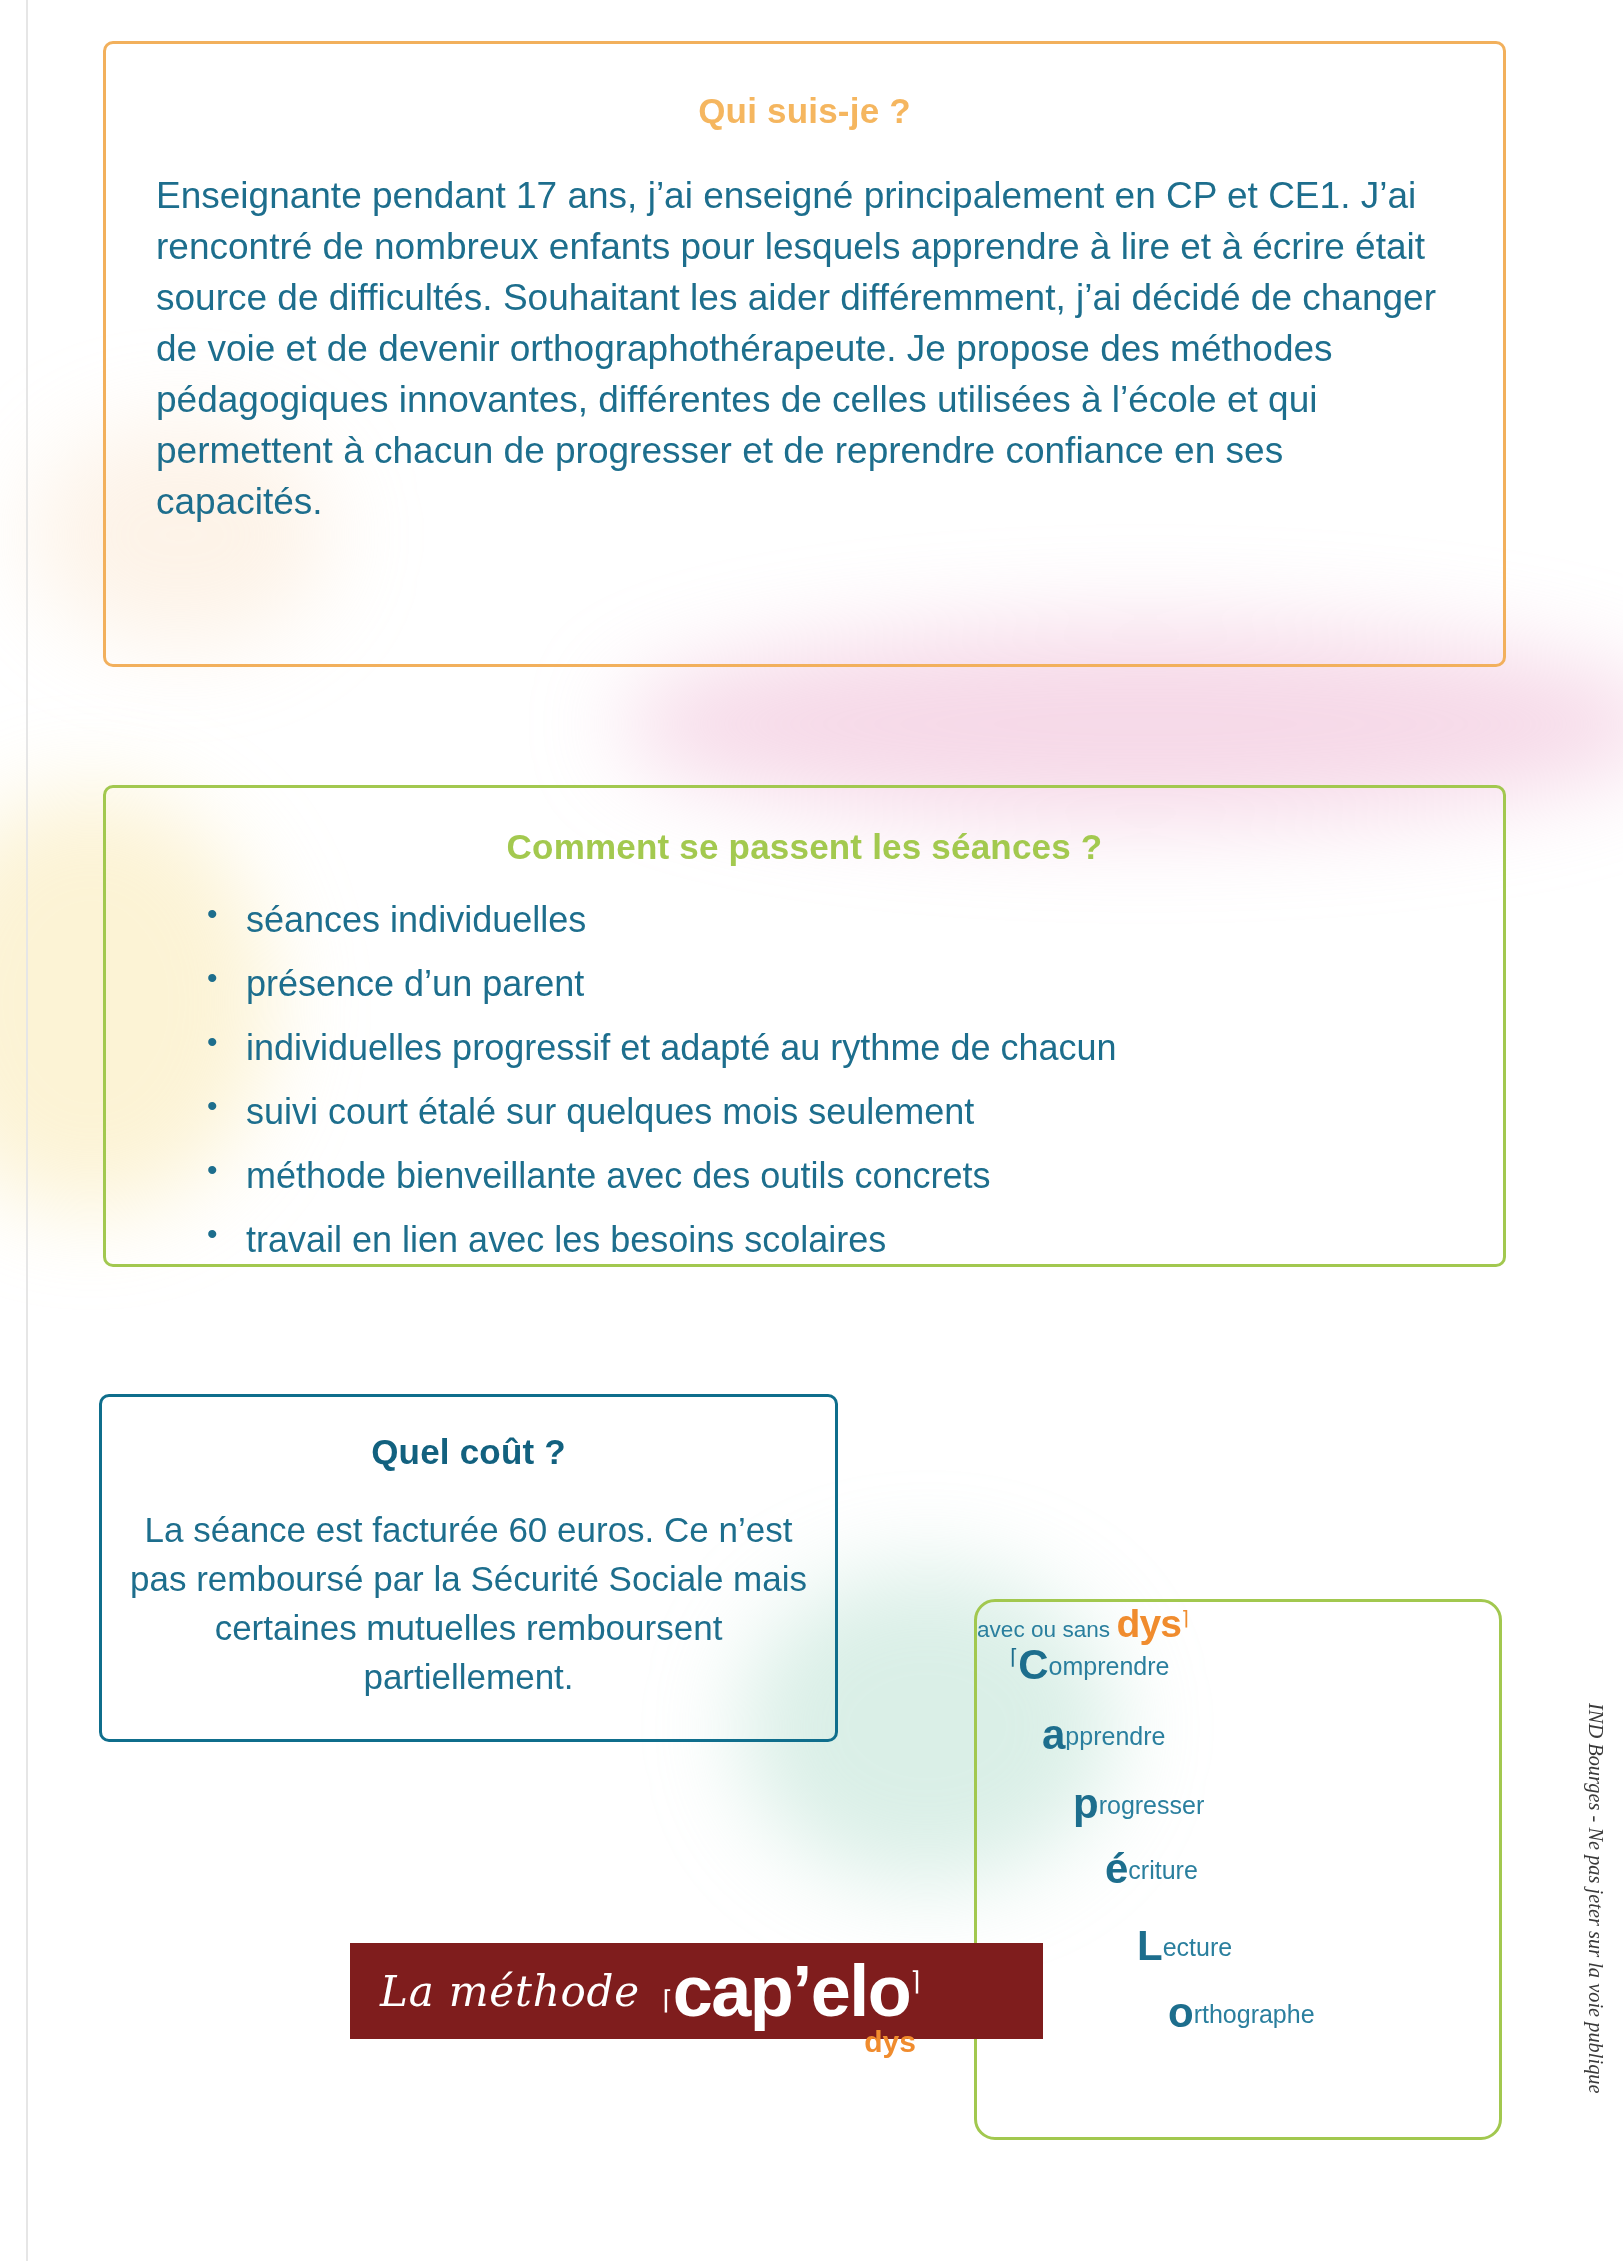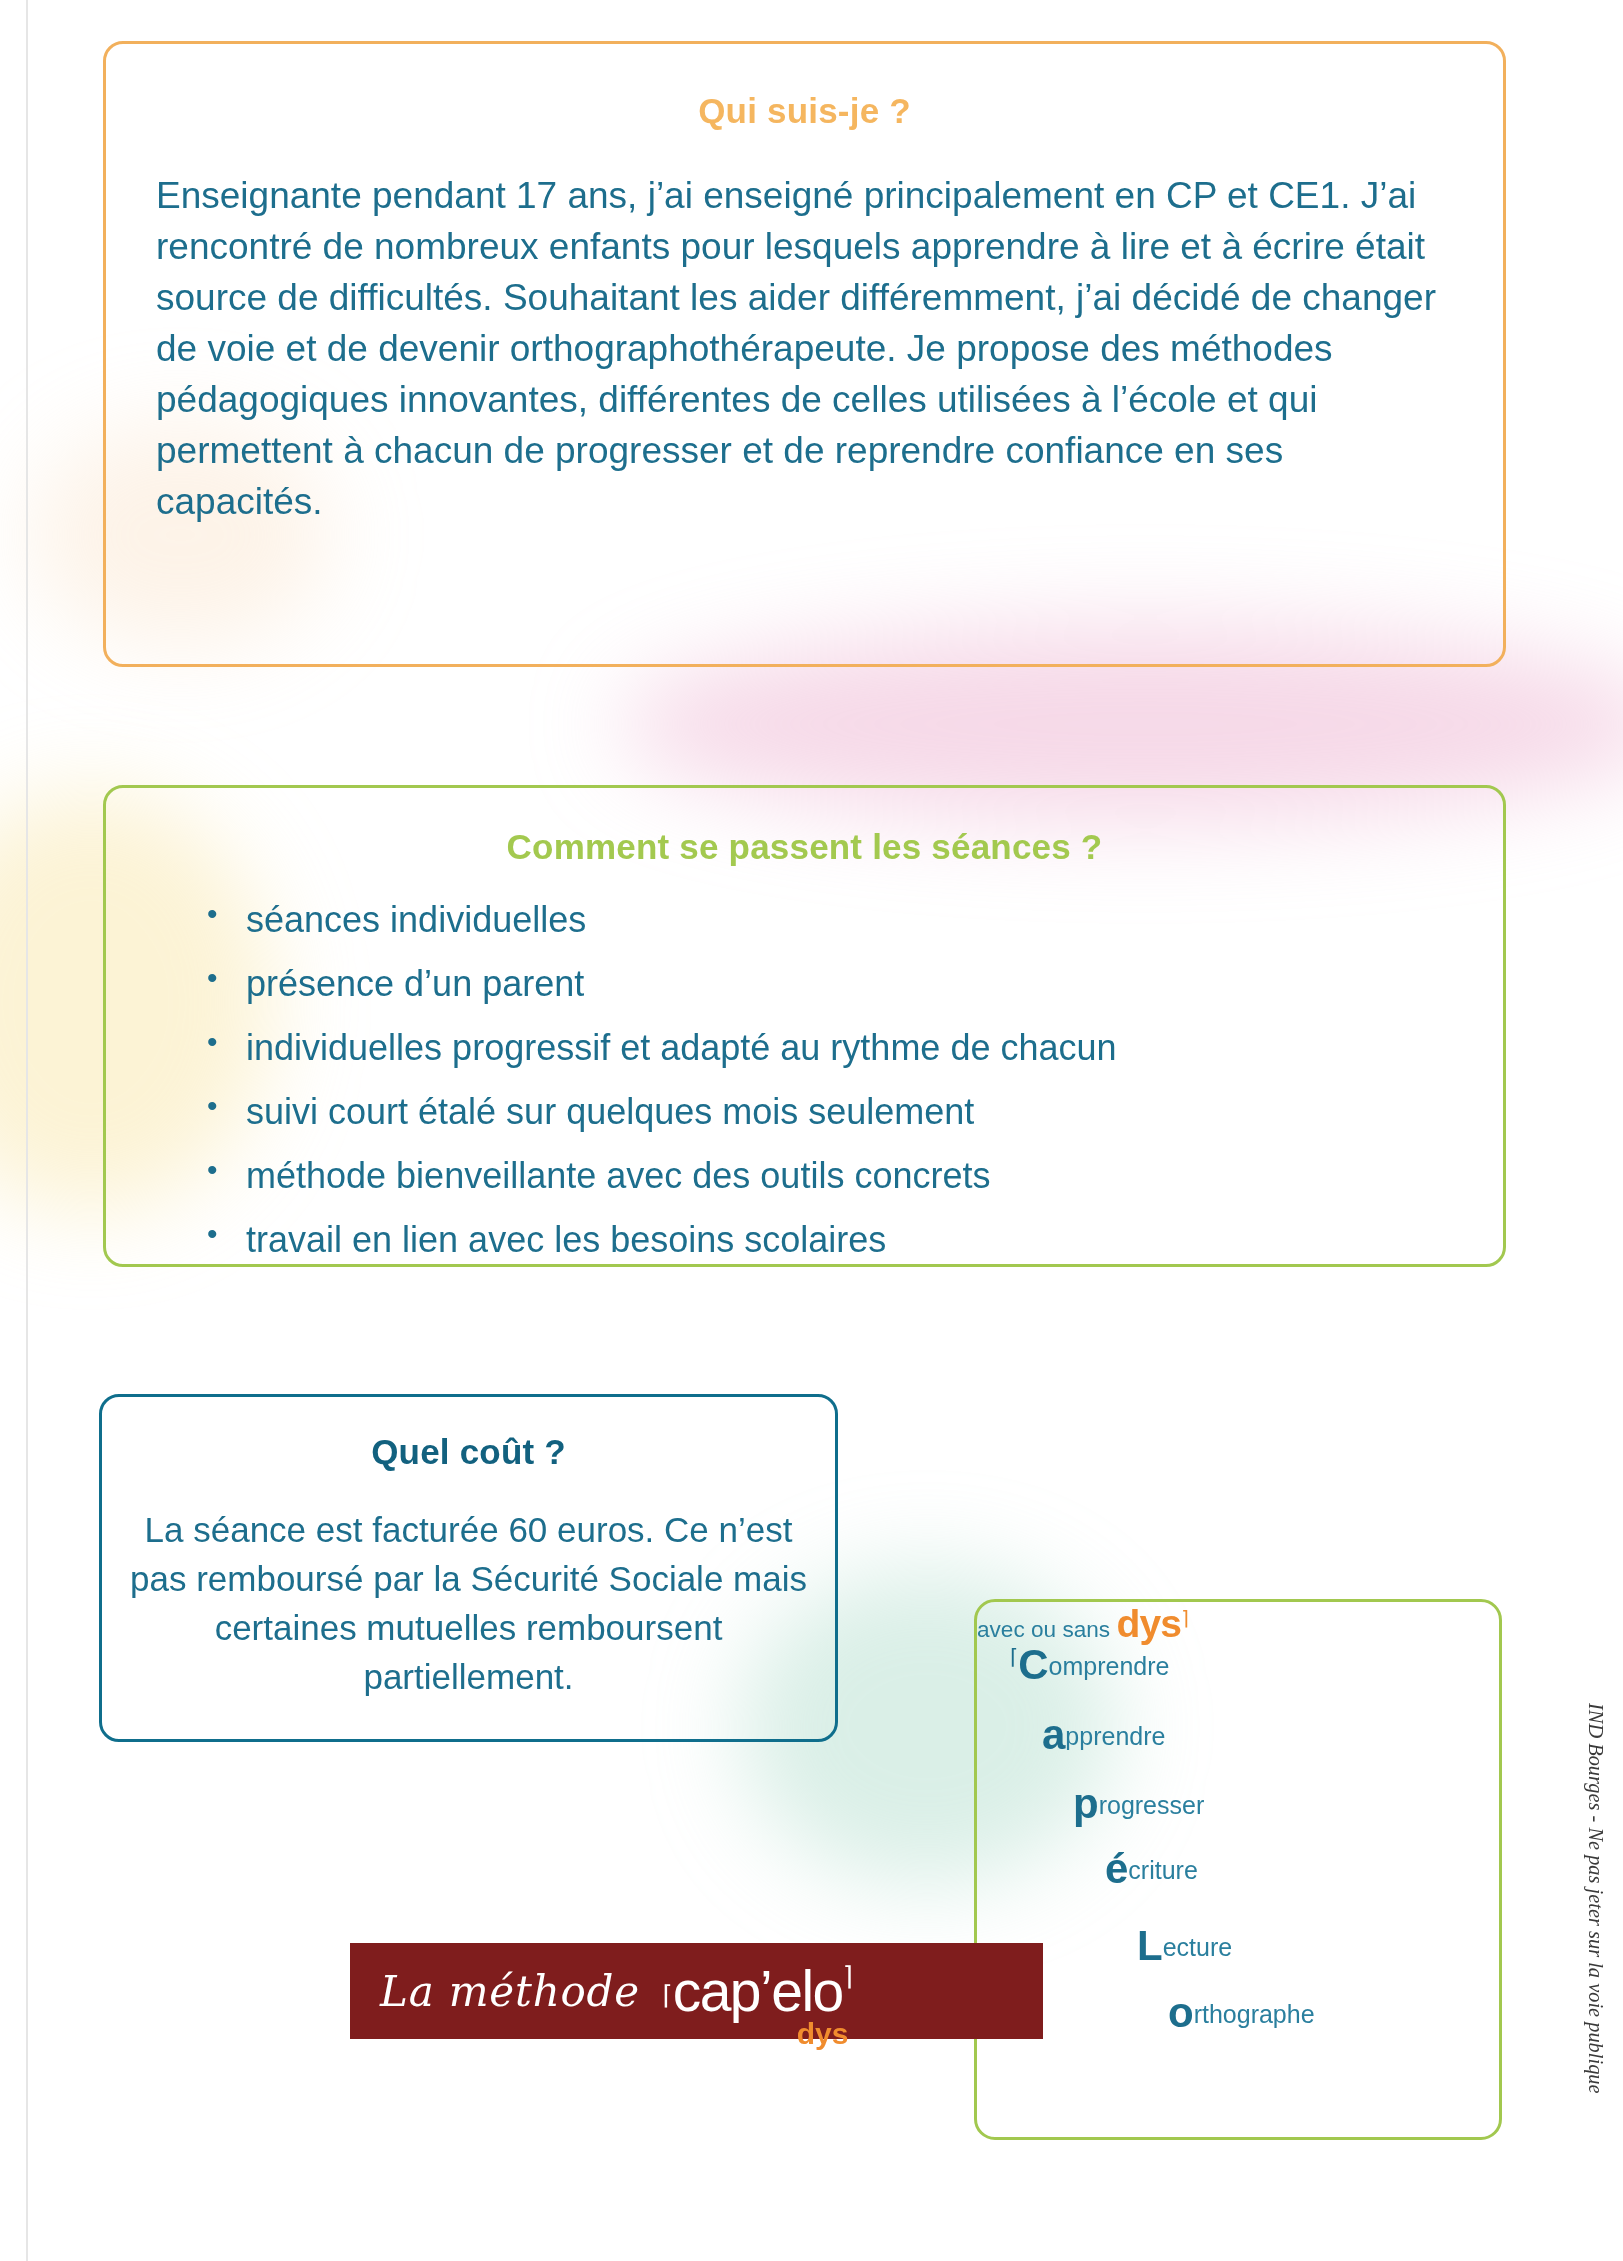--- a/index.html
+++ b/index.html
@@ -50,21 +50,21 @@
     top: 0;
     width: 1.5px;
     height: 2261px;
     background: #e6e6e6;
   }
 
   
   .card {
     position: absolute;
     box-sizing: border-box;
-    border-radius: 20px;
+    border-radius: 10px;
     background: transparent;
   }
   .card-title {
     text-align: center;
     font-weight: bold;
     letter-spacing: 0.2px;
   }
 
   
   #card-about {
@@ -216,22 +216,22 @@
   #method-banner .logo {
     position: relative;
     margin-left: 22.6px;
     color: #ffffff;
   }
   #method-banner .logo .tick-left {
     font-size: 26px;
     vertical-align: 7.5px;
   }
   #method-banner .logo .word {
-    font-size: 57px;
-    font-weight: normal;
+    font-size: 72px;
+    font-weight: bold;
     letter-spacing: -1.5px;
   }
   #method-banner .logo .tick-right {
     font-size: 26px;
     vertical-align: 26px;
   }
   #method-banner .logo .sub {
     position: absolute;
     right: 4.5px;
     bottom: -27px;

